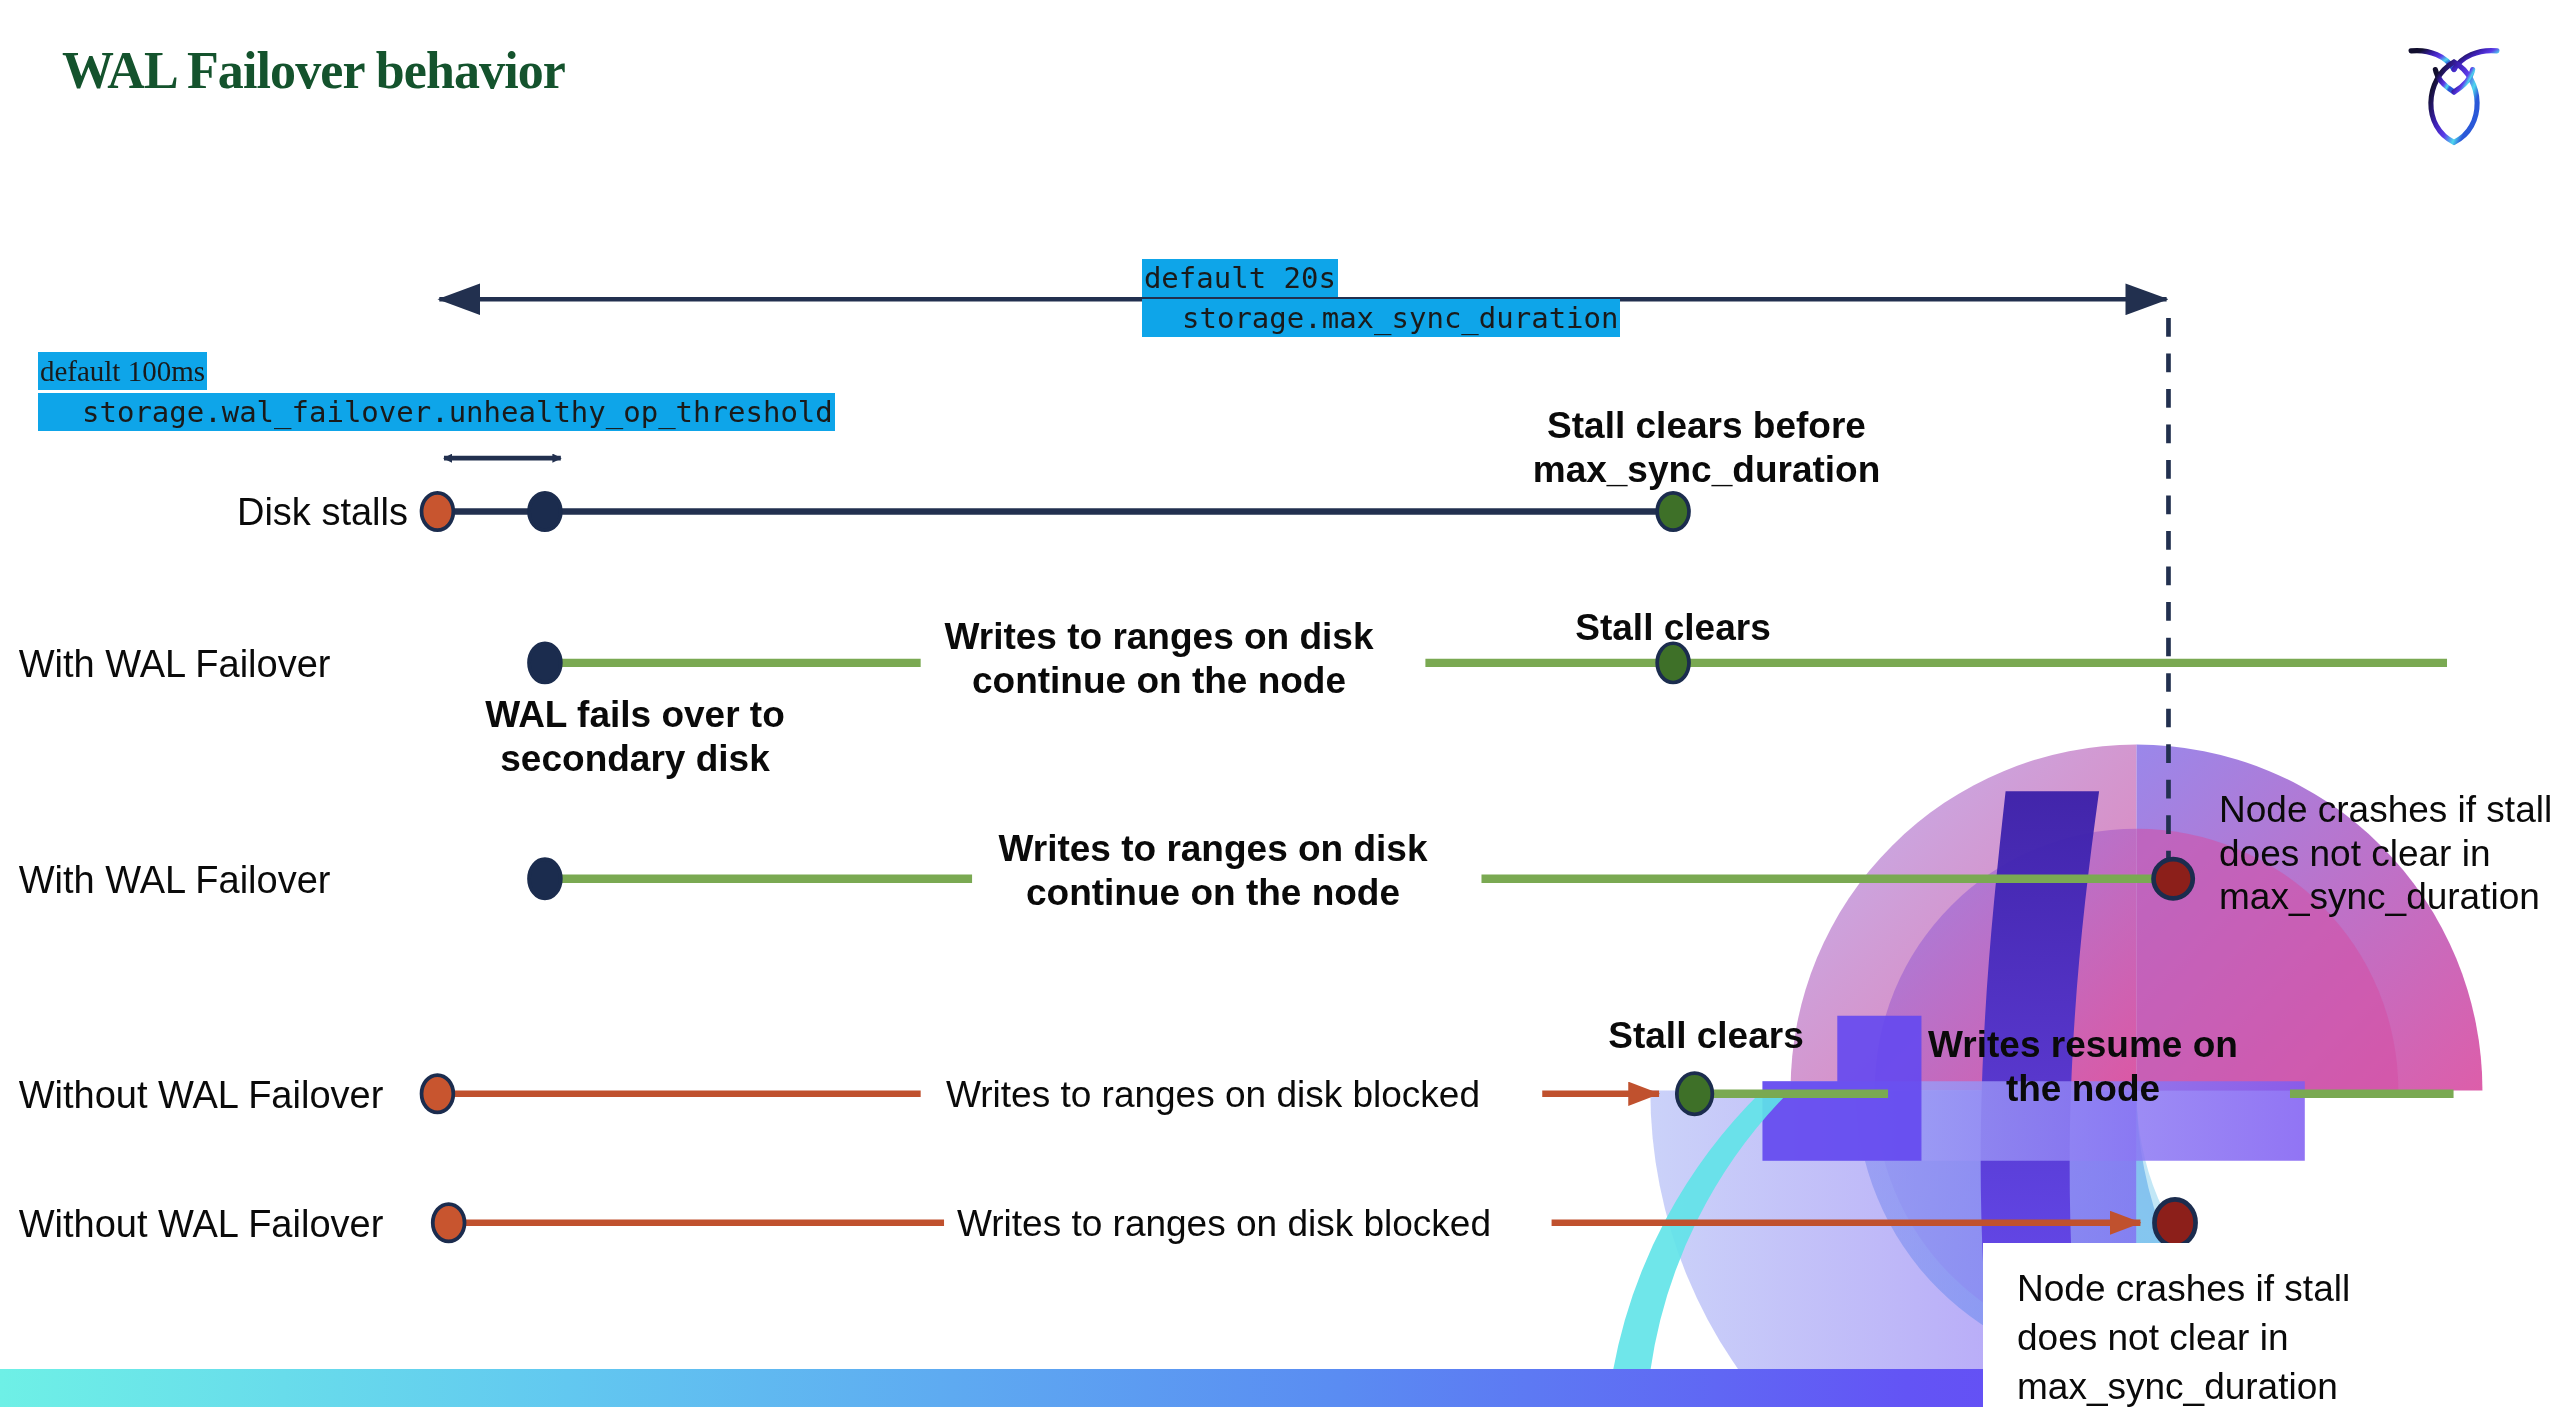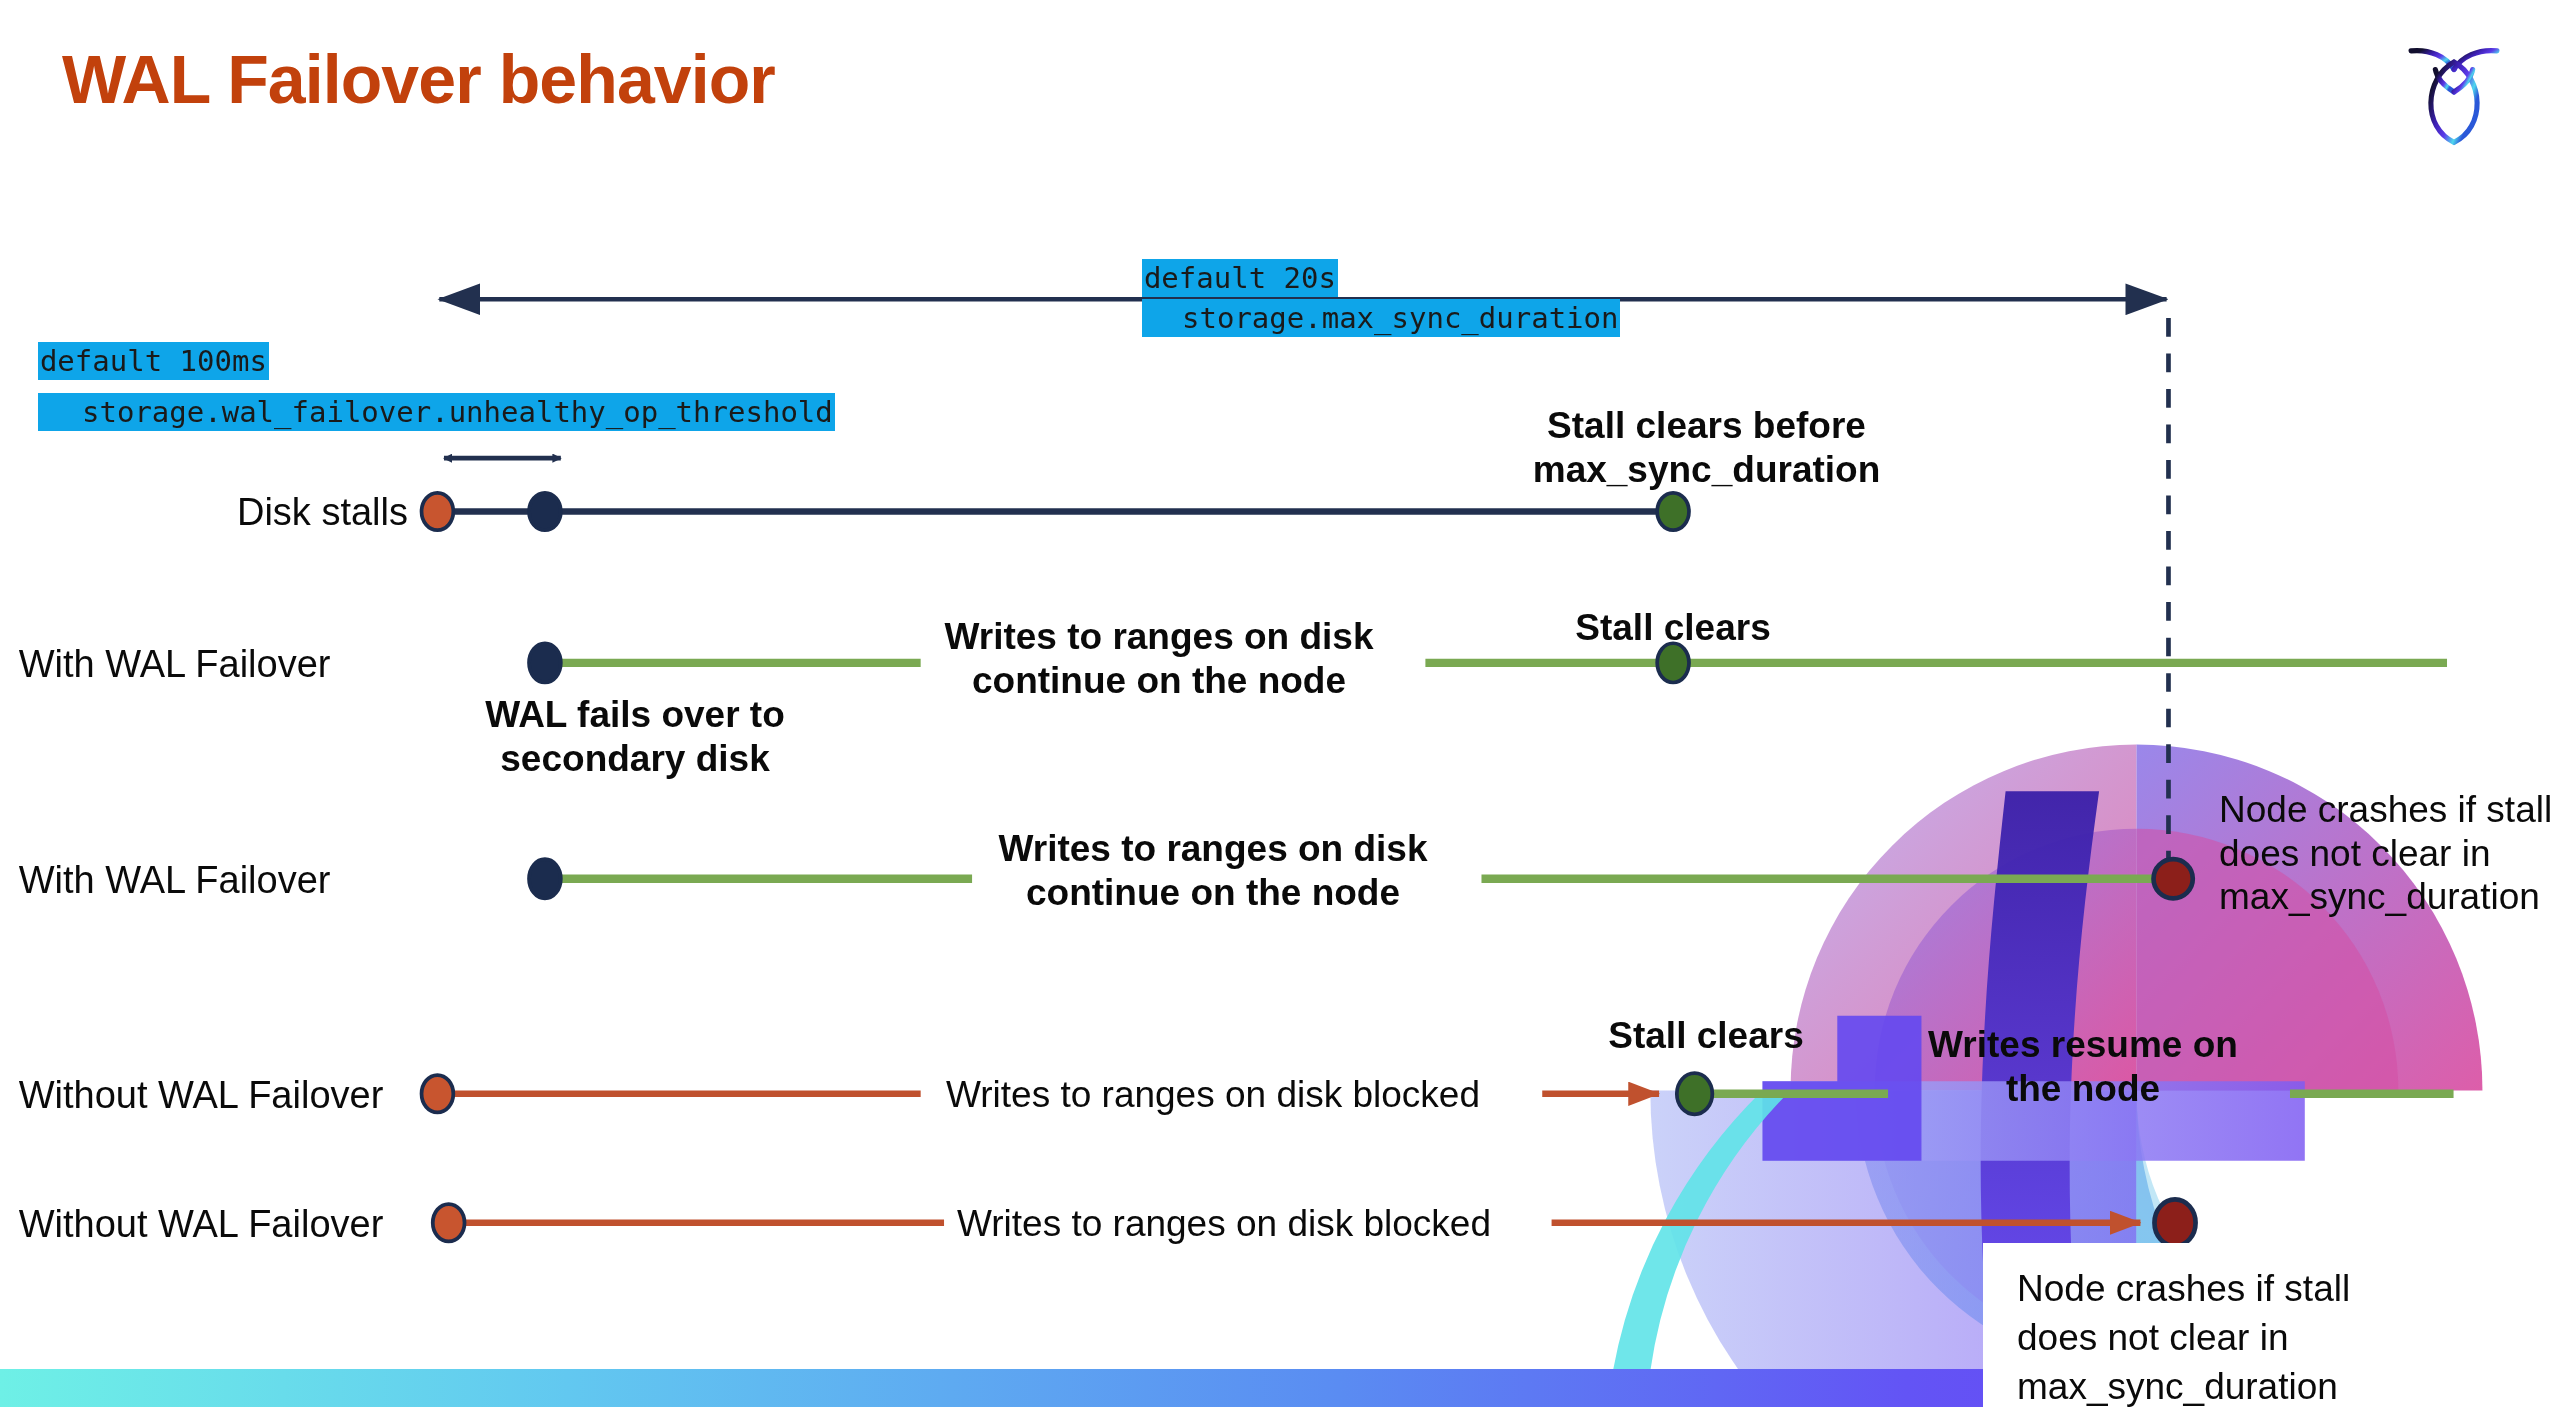--- a/index.html
+++ b/index.html
@@ -21,23 +21,23 @@
     position:absolute;left:0;bottom:0;width:2576px;height:39px;
     background:linear-gradient(90deg,#6ef0e6 0%,#62c8f0 22%,#5a8cf2 52%,#6354f5 74%,#6b3bf2 100%);
   }
 
   
   #logo{position:absolute;left:2398px;top:30px;width:112px;height:122px;}
 
   
   #title{
     position:absolute;left:62px;top:45px;
-    font-family:Liberation Sans, sans-serif;
-    font-weight:bold;font-size:68px;letter-spacing:-0.9px;line-height:1;
-    color:#c2410c;white-space:nowrap;
+    font-family:Liberation Serif, serif;
+    font-weight:bold;font-size:52px;letter-spacing:-0.9px;line-height:1;
+    color:#14532d;white-space:nowrap;
   }
 
   
   .code-chip{
     position:absolute;
     font-family:"DejaVu Sans Mono","Liberation Mono",monospace;
     font-size:29px;line-height:1.32;
     color:#1a1a1a;background:#0ea5e9;
     white-space:nowrap;padding:0 1.9px;
   }
@@ -209,21 +209,21 @@
       <line x1="480" y1="1308" x2="1010" y2="1308" stroke="#c0512e" stroke-width="7"></line>
       <line x1="1660" y1="1308" x2="2290" y2="1308" stroke="#c0512e" stroke-width="7" marker-end="url(#redArrowR)"></line>
       <ellipse cx="480" cy="1308" rx="17" ry="20" fill="#c8552f" stroke="#1b2c4e" stroke-width="4"></ellipse>
       <ellipse cx="2327" cy="1308" rx="22" ry="25" fill="#8c1f1a" stroke="#1b2c4e" stroke-width="5"></ellipse>
     </g>
   </svg>
 
   <div class="code-chip" style="left:1142px;top:259px;">default 20s</div>
   <div class="code-chip" style="left:1142px;top:299px;padding-left:40px;">storage.max_sync_duration</div>
 
-  <div class="code-chip" style="left:38px;top:342px;">default 100ms</div>
+  <div class="code-chip" style="left:38px;top:352px;font-family:Liberation Serif, serif;">default 100ms</div>
   <div class="code-chip" style="left:38px;top:393px;padding-left:44px;">storage.wal_failover.unhealthy_op_threshold</div>
 
   <div class="lbl row-label" style="left:221px;top:490px;width:187px;text-align:right;">Disk stalls</div>
   <div class="lbl center" style="left:1529px;top:404px;width:355px;">Stall clears before
 max_sync_duration</div>
 
   <div class="lbl row-label" style="left:18.7px;top:642px;width:374px;text-align:left;">With WAL Failover</div>
   <div class="lbl center" style="left:467px;top:693px;width:336px;">WAL fails over to
 secondary disk</div>
   <div class="lbl center" style="left:944px;top:615px;width:430px;">Writes to ranges on disk

